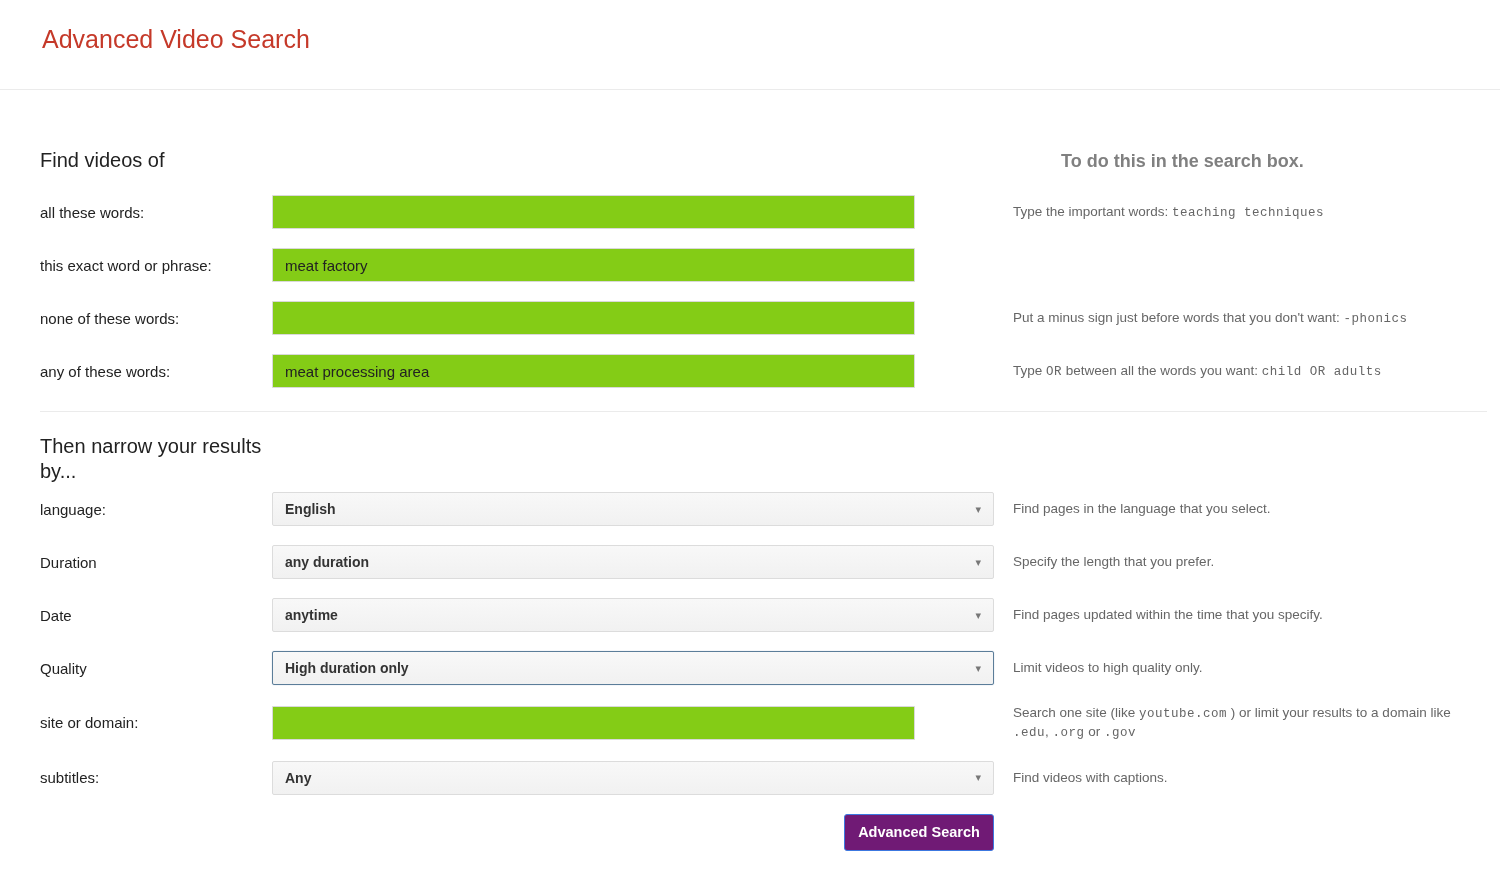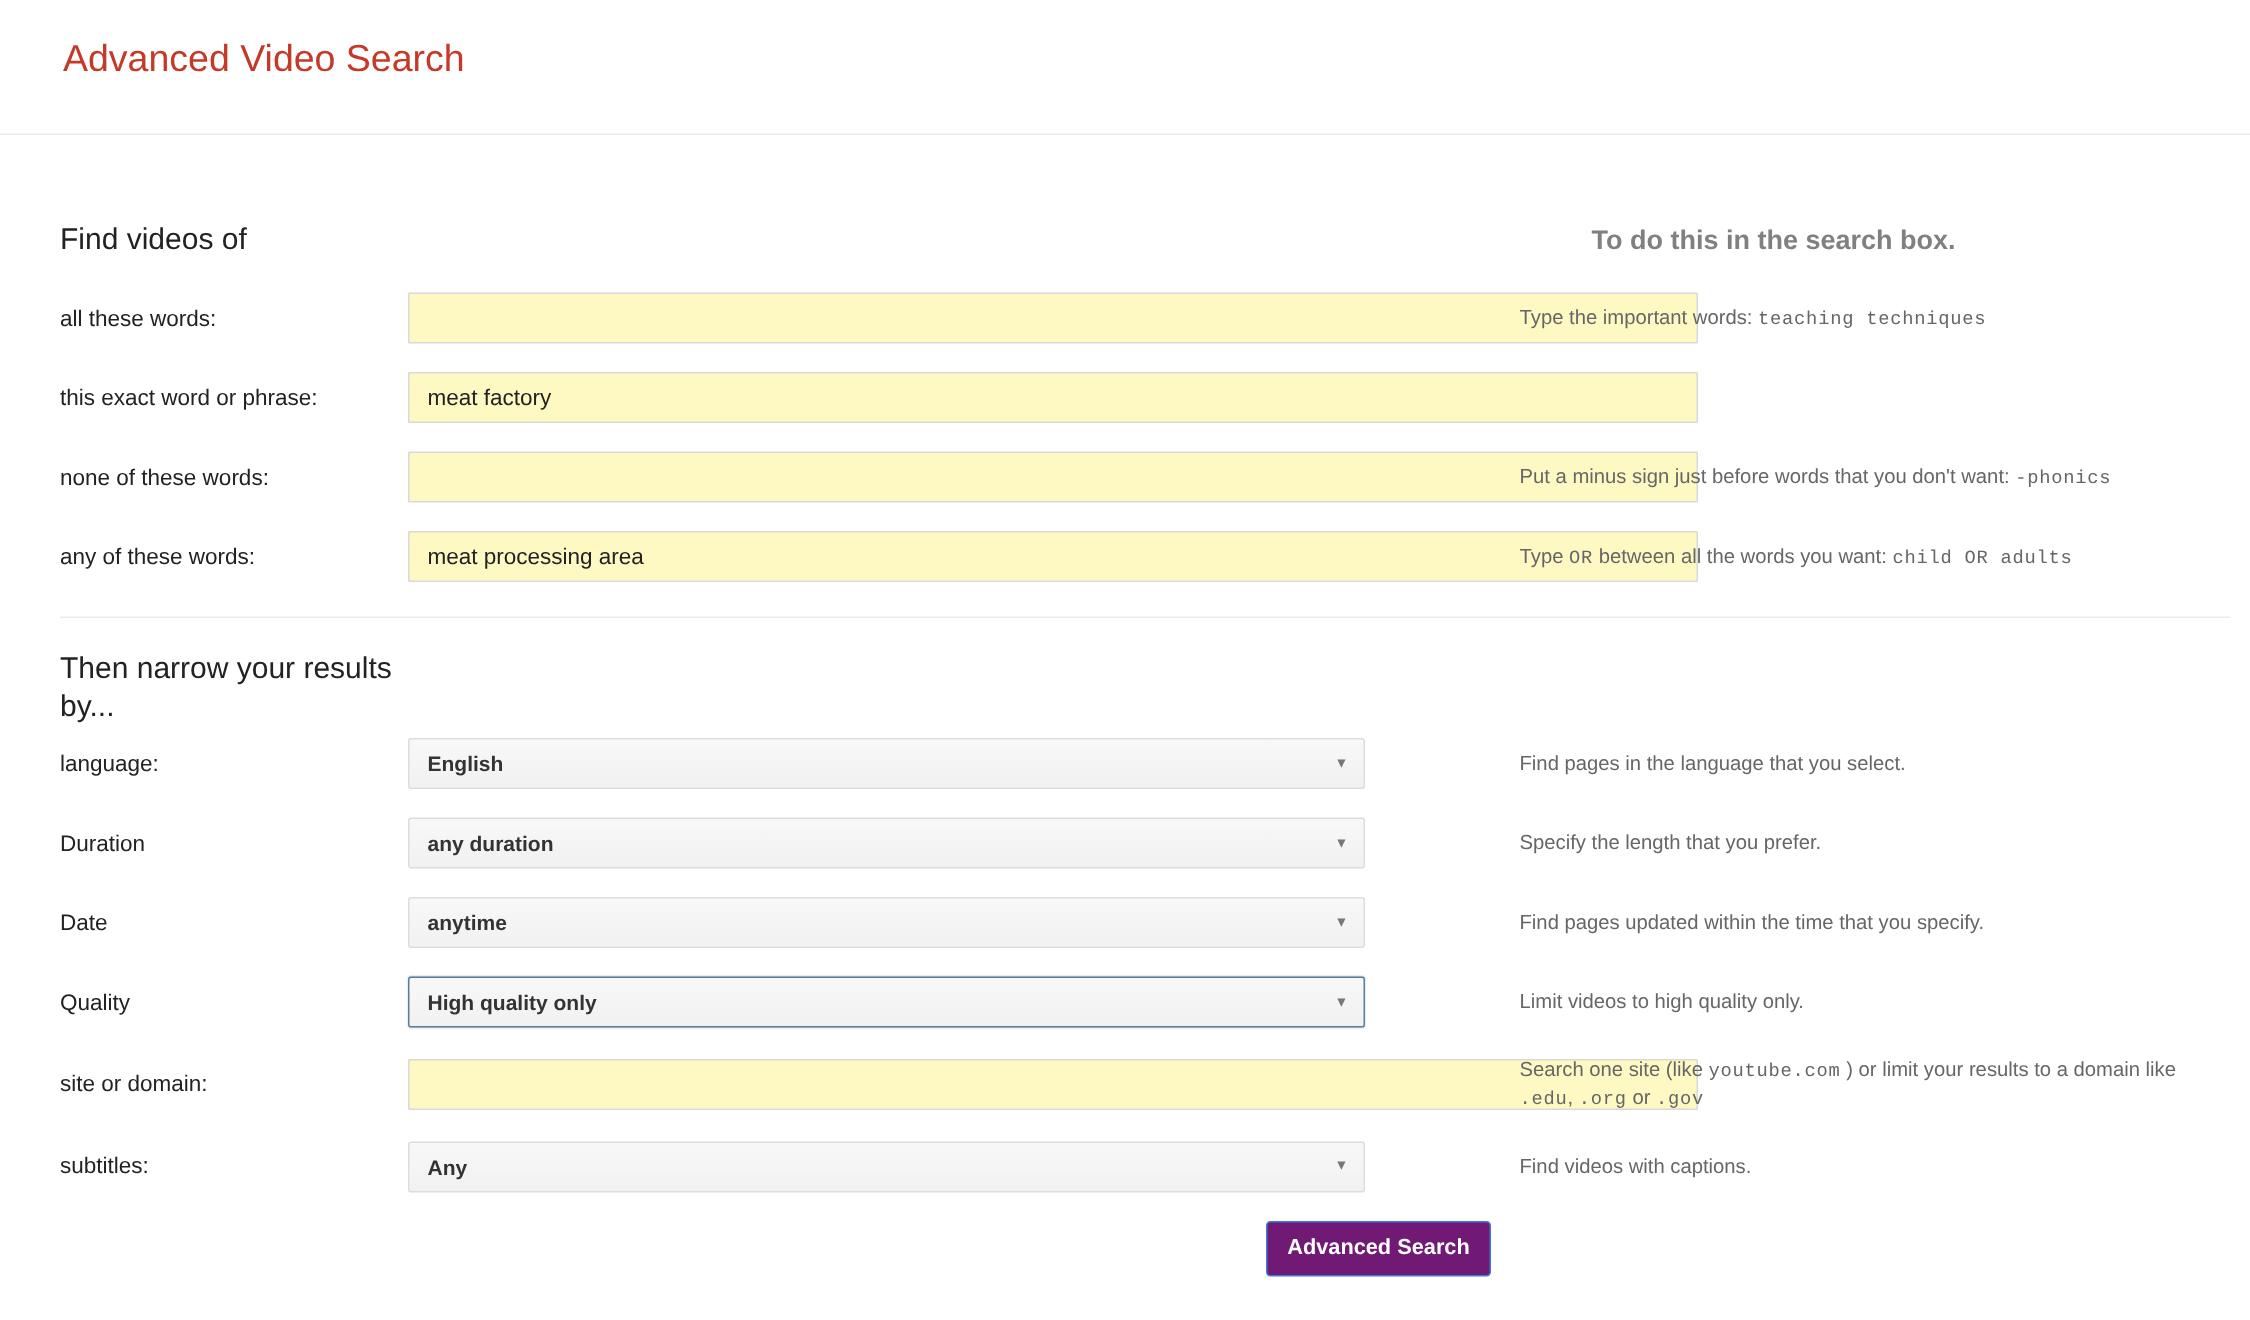--- a/index.html
+++ b/index.html
@@ -51,34 +51,34 @@
     color: #808080;
   }
 
   .field-label {
     font-size: 15px;
     color: #222;
     padding-right: 10px;
   }
 
   .text-input {
-    width: 860px;
+    width: 643px;
     height: 34px;
     border: 1px solid #d9d9d9;
     border-radius: 1px;
-    background: #fef9c3;
+    background: #84cc16;
     font-family: "Liberation Sans", sans-serif;
     font-size: 15px;
     color: #222;
     padding: 0 12px;
     outline: none;
   }
 
   .select-box {
-    width: 638px;
+    width: 722px;
     height: 34px;
     border: 1px solid #dcdcdc;
     border-radius: 2px;
     background: linear-gradient(to bottom, #f8f8f8, #f1f1f1);
     display: flex;
     align-items: center;
     justify-content: space-between;
     padding: 0 12px;
     cursor: pointer;
   }
@@ -214,21 +214,21 @@
             <span class="select-value">anytime</span>
             <span class="select-arrow">▾</span>
           </div>
         </div>
         <div class="field-hint"><span>Find pages updated within the time that you specify.</span></div>
       </div>
       <div class="grid-row">
         <div class="field-label">Quality</div>
         <div>
           <div class="select-box focused">
-            <span class="select-value">High quality only</span>
+            <span class="select-value">High duration only</span>
             <span class="select-arrow">▾</span>
           </div>
         </div>
         <div class="field-hint"><span>Limit videos to high quality only.</span></div>
       </div>
       <div class="grid-row">
         <div class="field-label">site or domain:</div>
         <div><input type="text" class="text-input" style=""></div>
         <div class="field-hint"><span>Search one site (like </span><span class="mono">youtube.com</span><span> ) or limit your results to a domain like </span><span class="mono">.edu</span><span>, </span><span class="mono">.org</span><span> or </span><span class="mono">.gov</span></div>
       </div>

